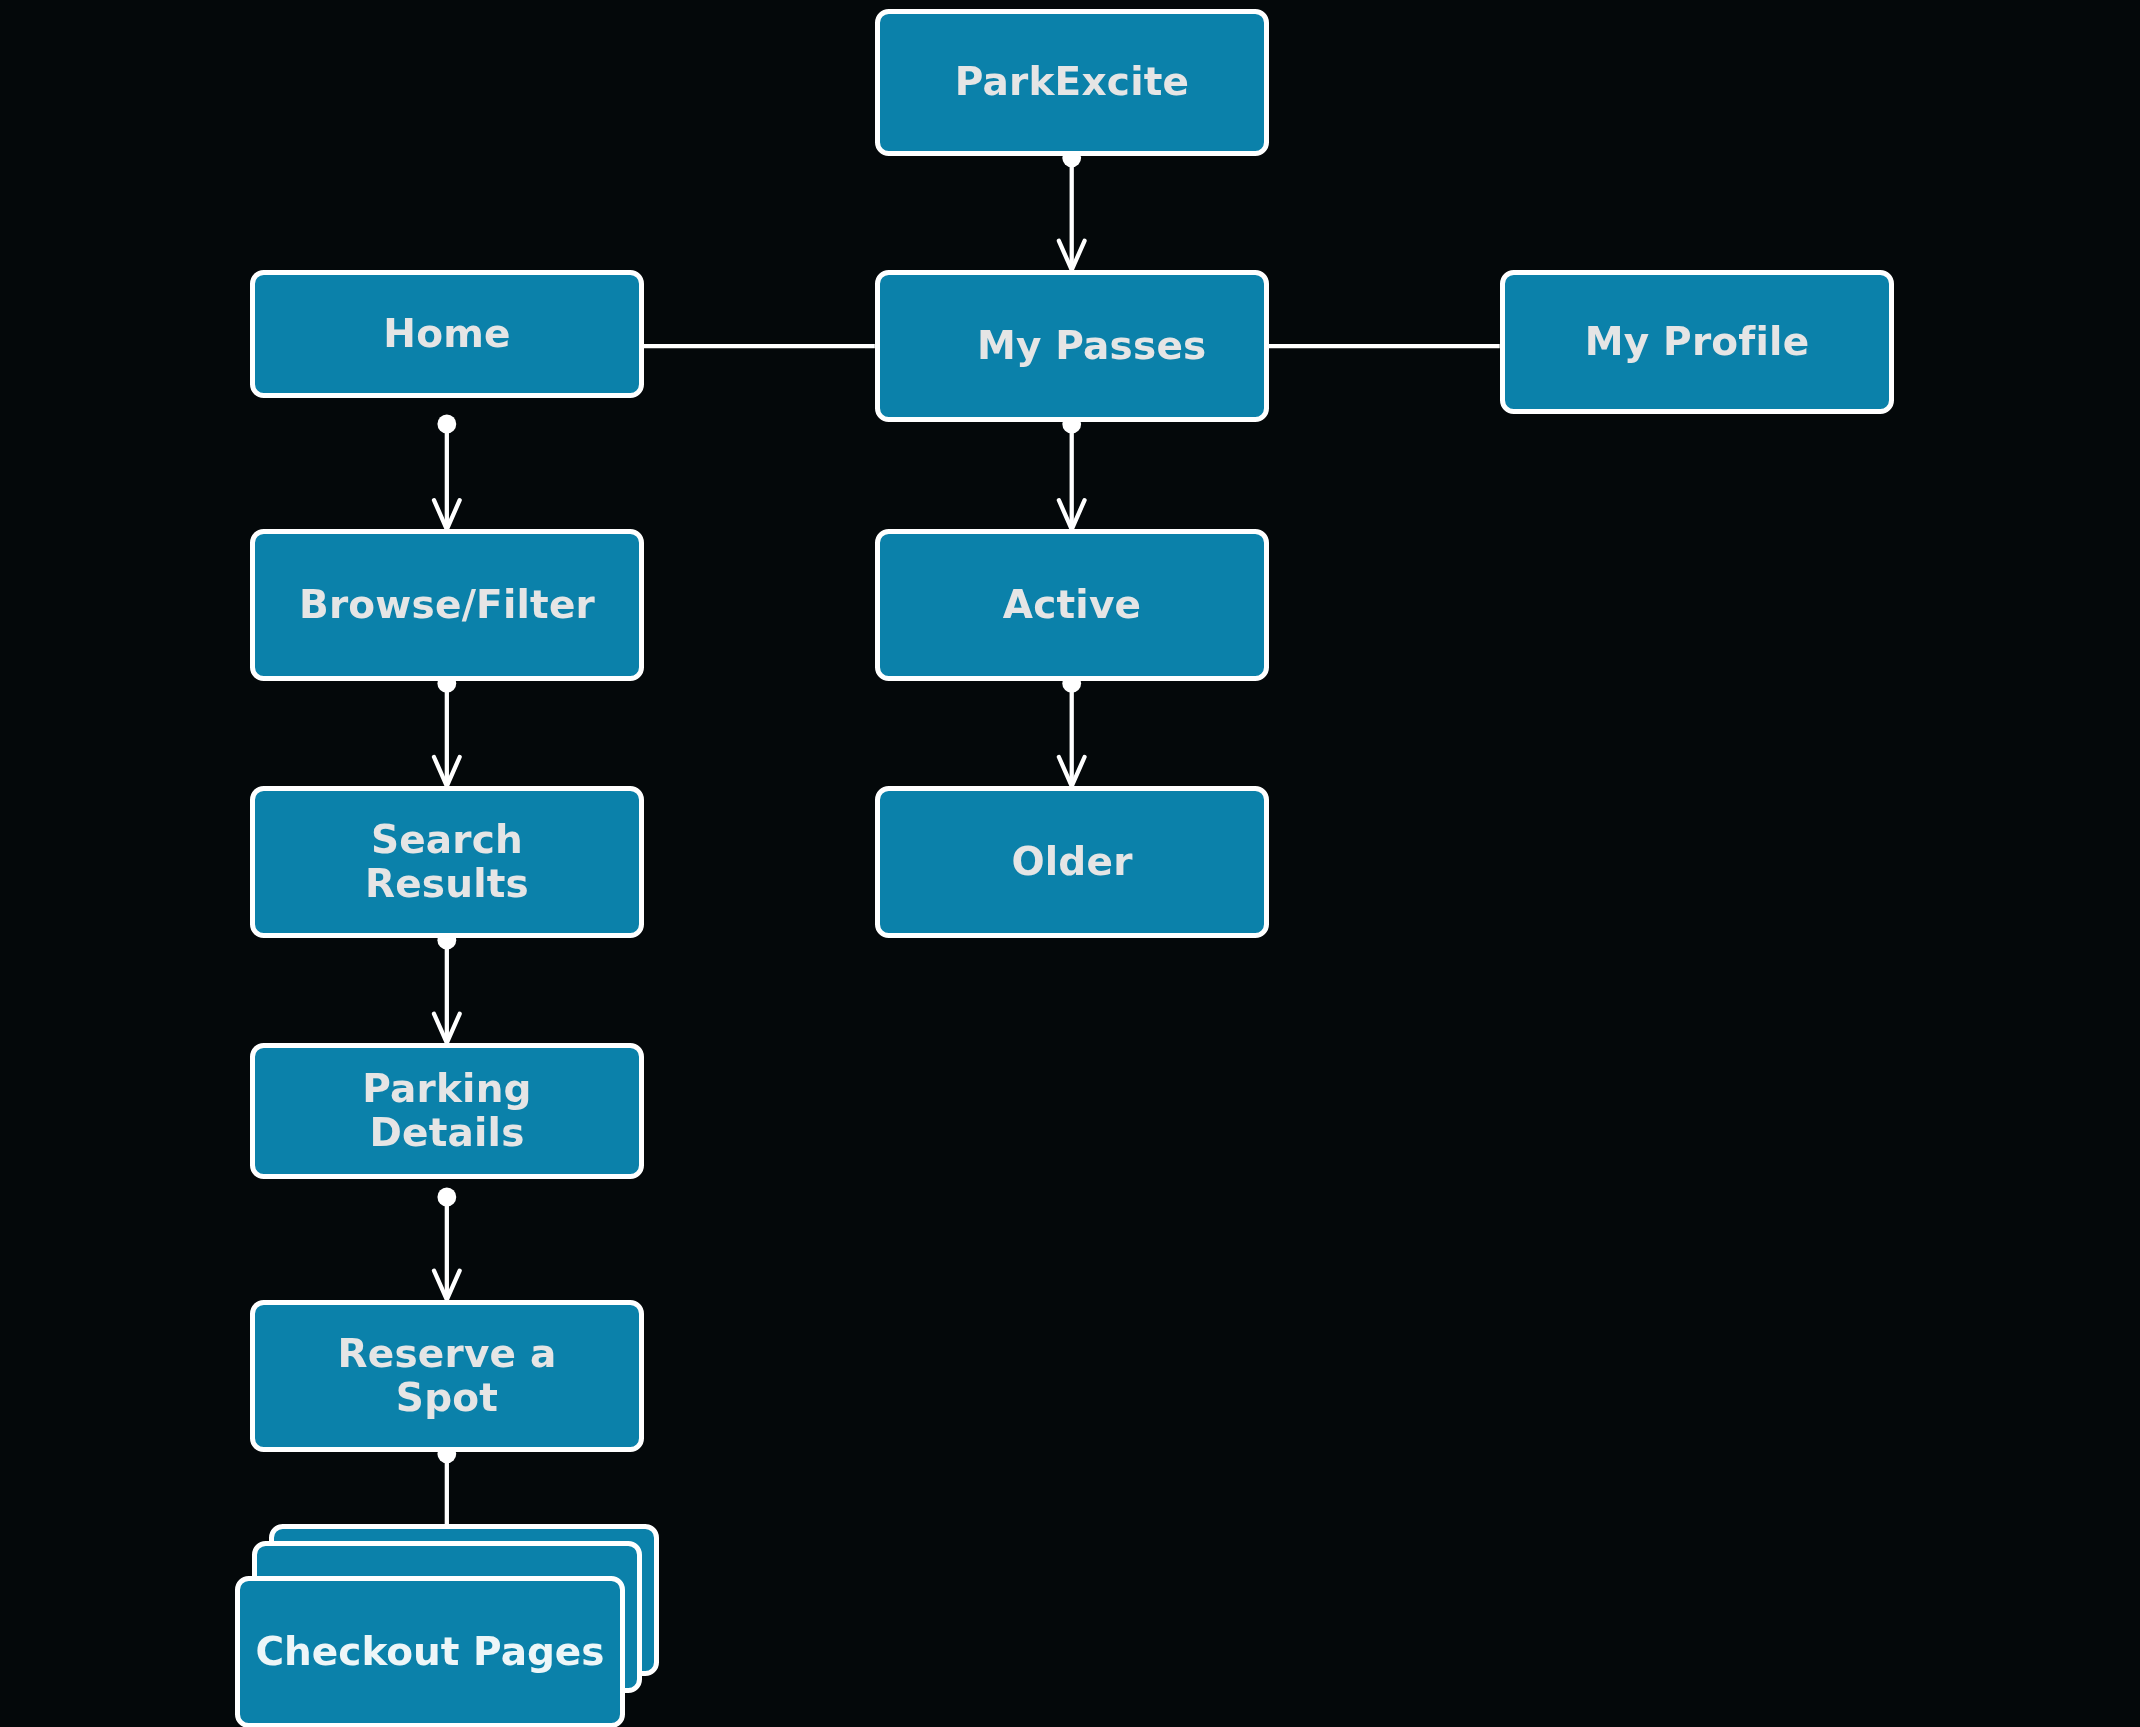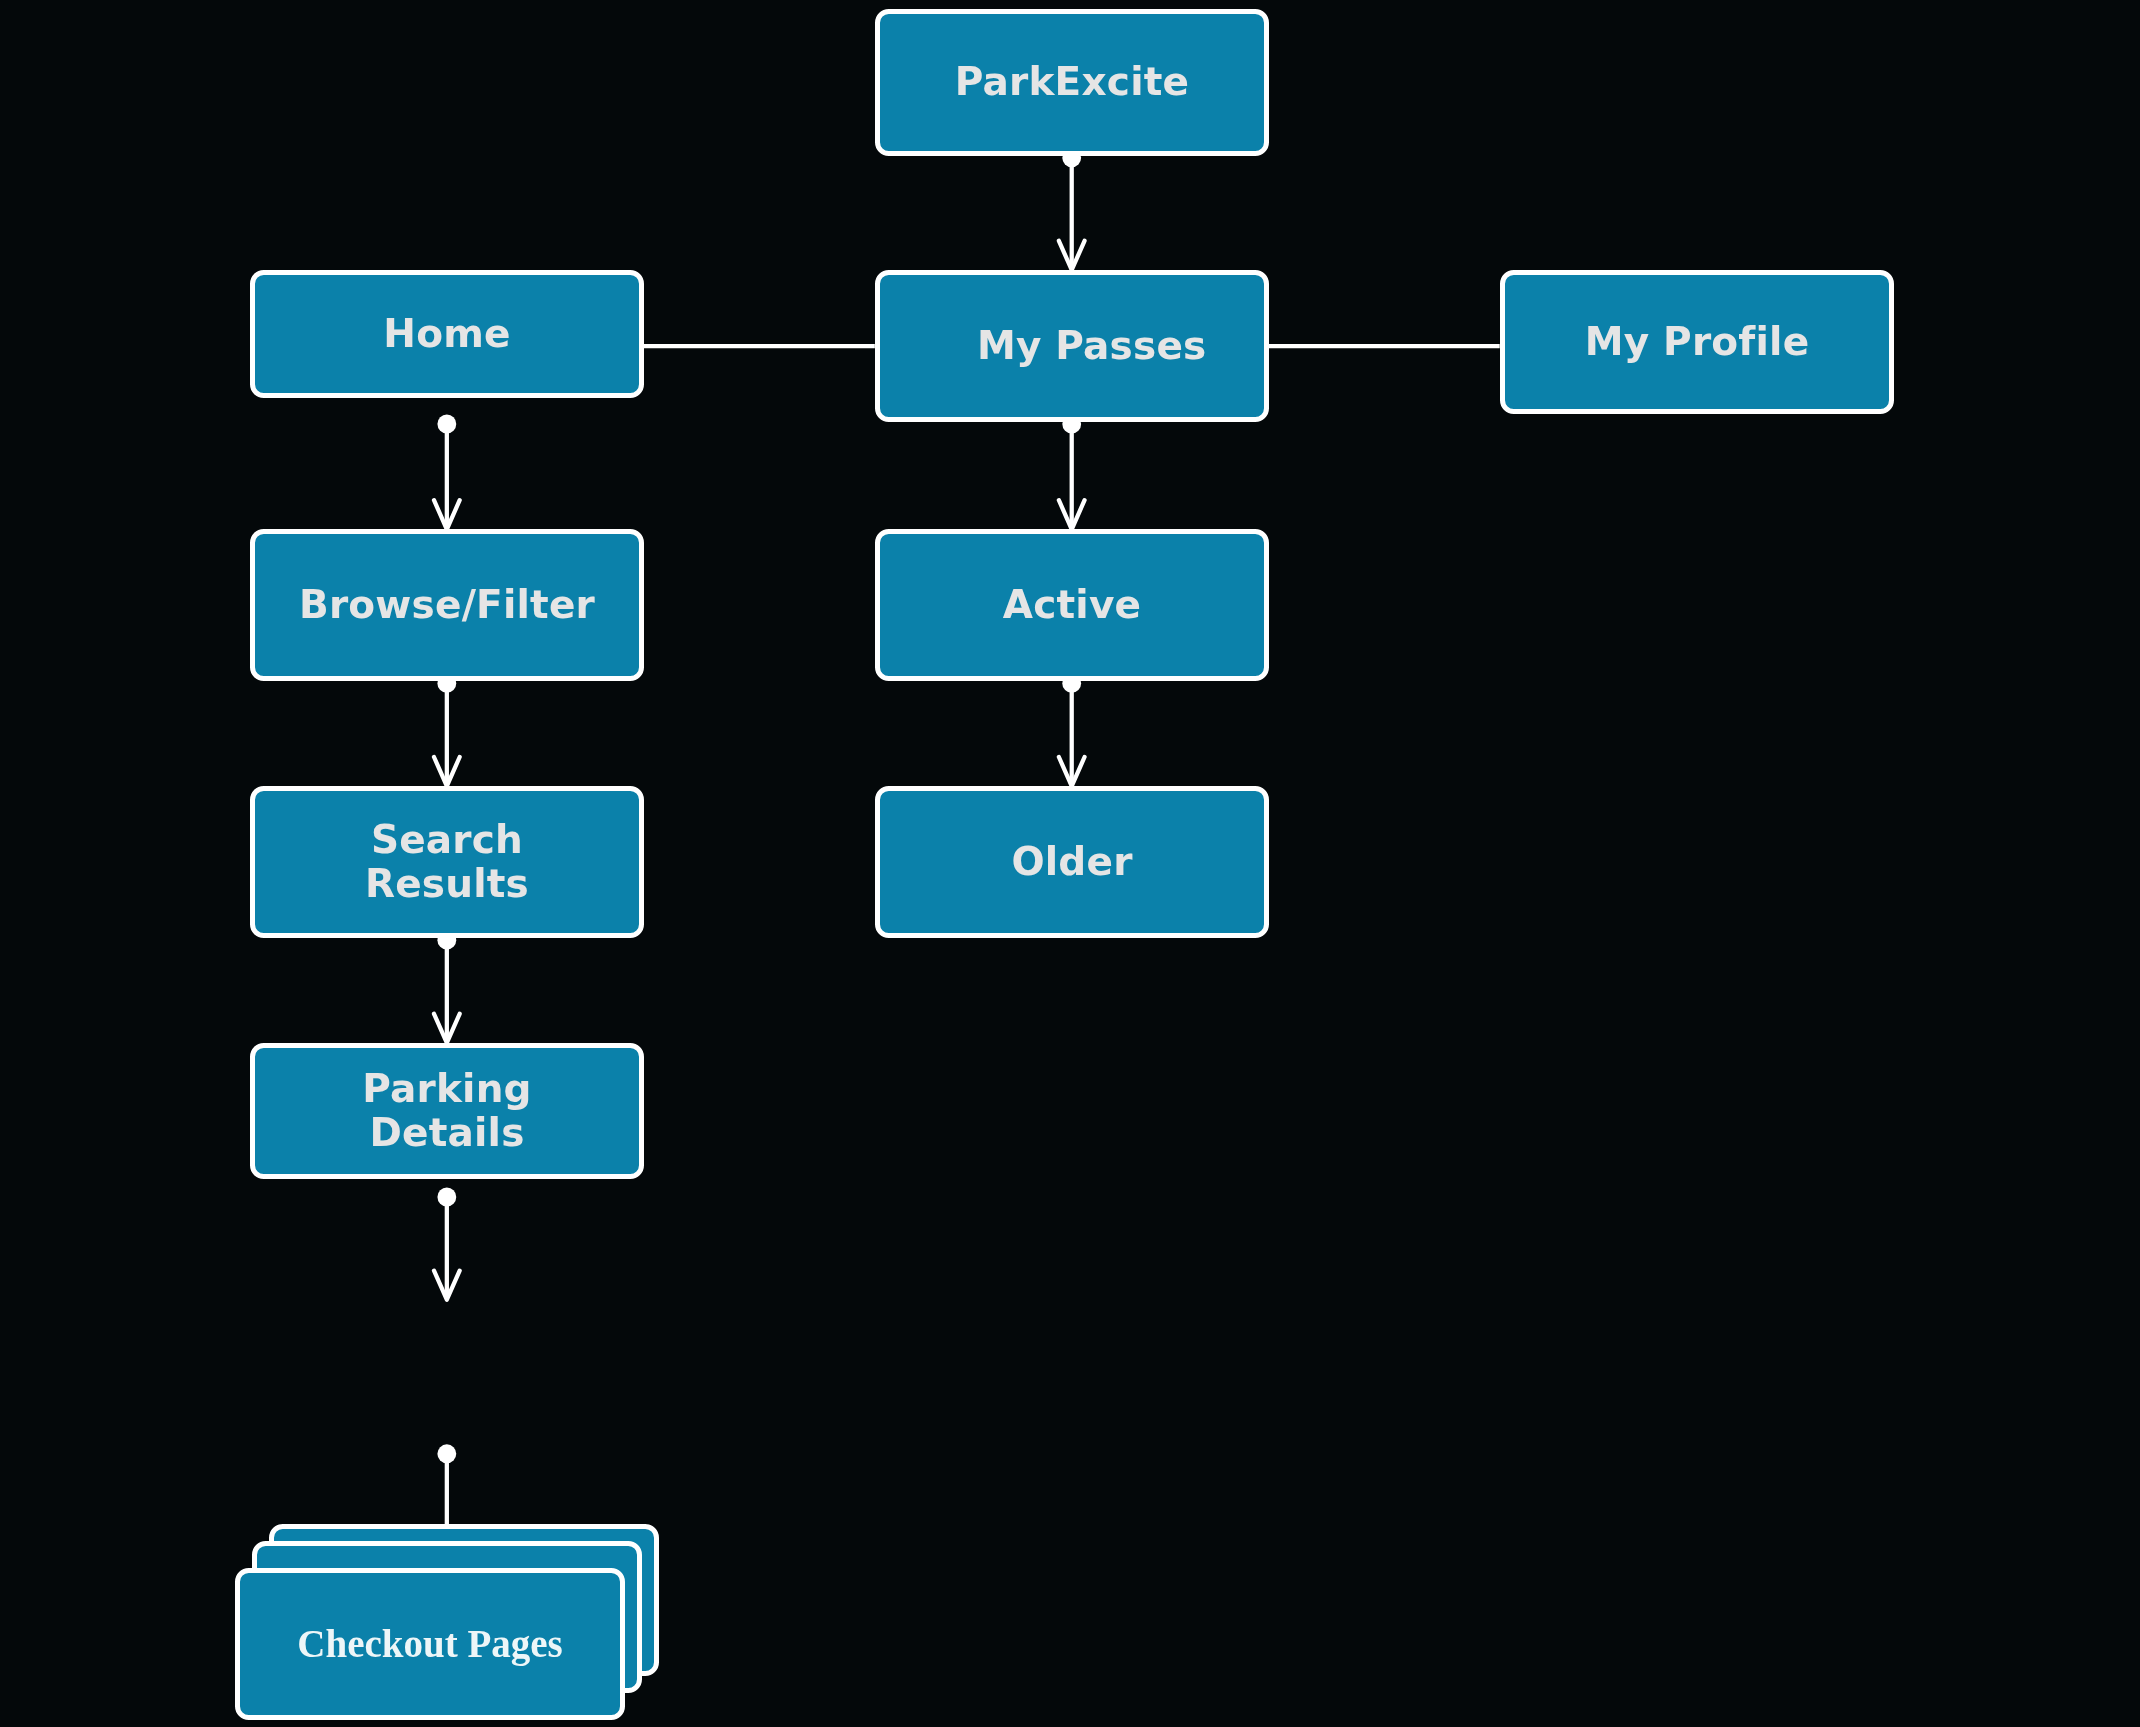--- a/index.html
+++ b/index.html
@@ -135,24 +135,28 @@
 
   <div class="node" style="left:875px;top:786px;width:394px;height:152px;">
     <span class="lbl">Older</span>
   </div>
 
   <div class="node" style="left:250px;top:1043px;width:394px;height:136px;">
     <span class="lbl">Parking
 Details</span>
   </div>
 
+  <div class="node" style="left:250px;top:1300px;width:394px;height:152px;">
+    <span class="lbl">Reserve a
+Spot</span>
+  </div>
 
   <div class="stack" style="left:235px;top:1524px;width:428px;height:204px;">
     <div class="sheet" style="left:34px;top:0px;width:390px;height:152px;"></div>
     <div class="sheet" style="left:17px;top:17px;width:390px;height:152px;"></div>
-    <div class="sheet front" style="left:0px;top:44px;width:390px;height:152px;font-family:Liberation Serif, serif;">
+    <div class="sheet front" style="left:0px;top:52px;width:390px;height:152px;">
       <span class="lbl">Checkout
 Pages</span>
     </div>
   </div>
 
 </div>
 
 
 </body></html>

